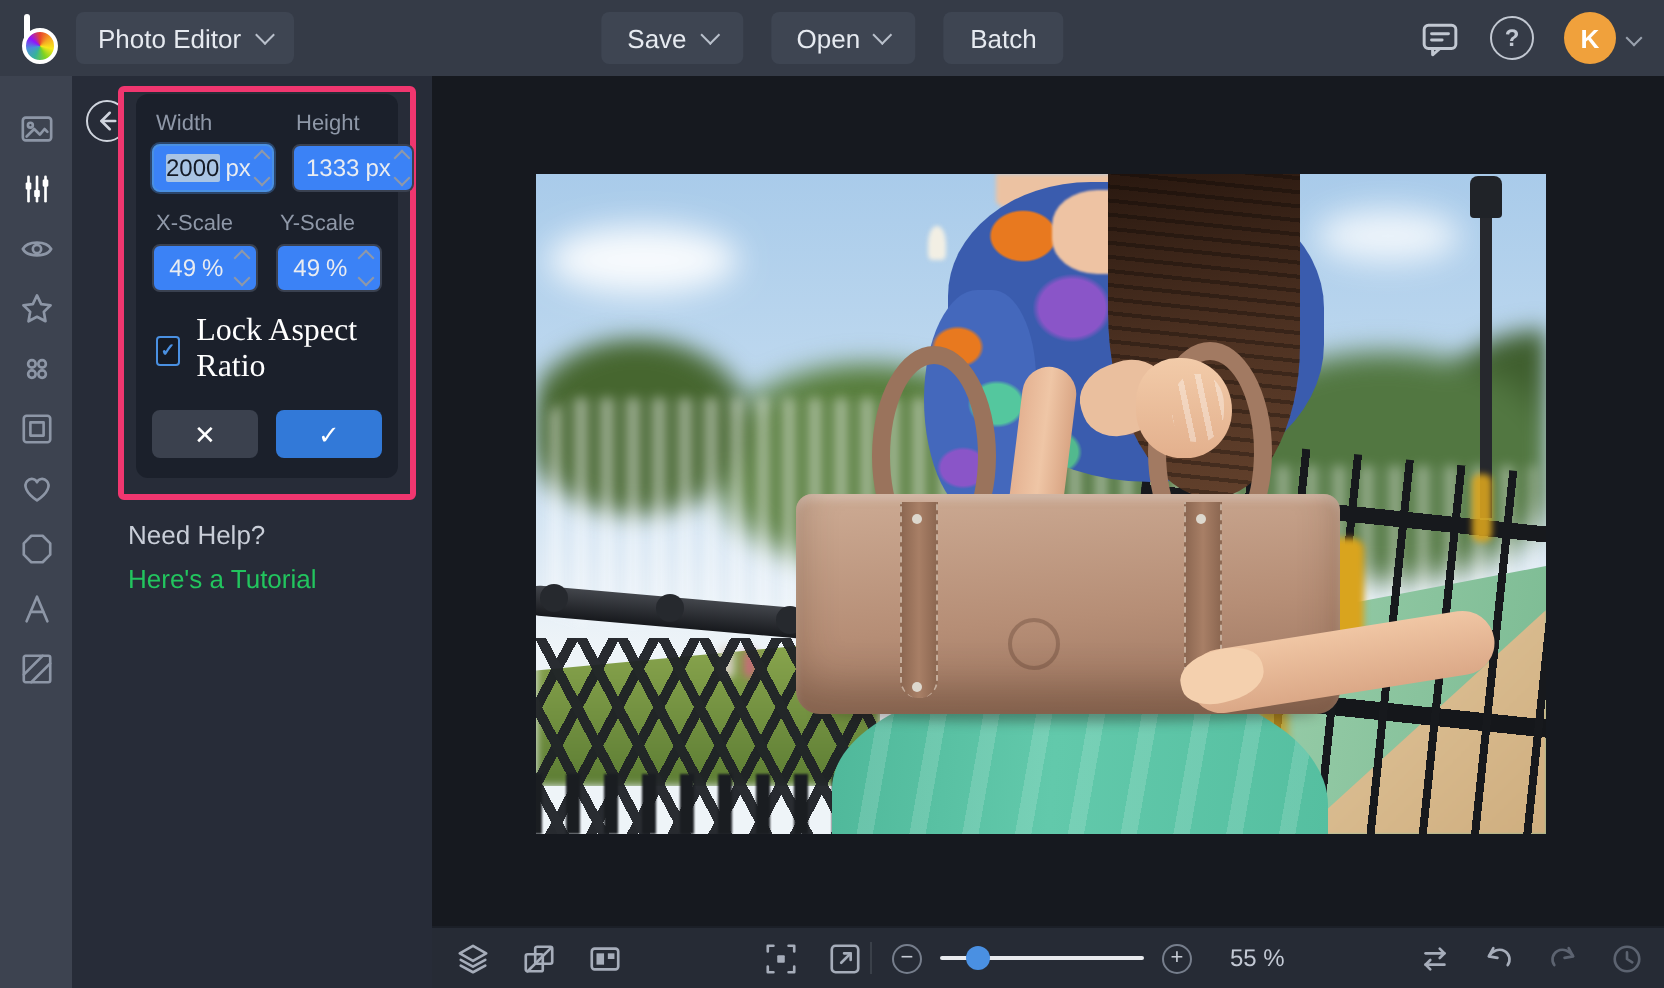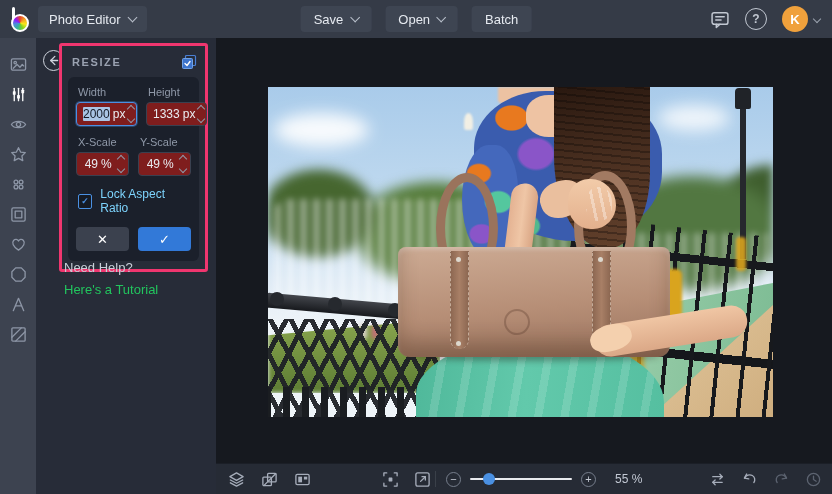--- a/index.html
+++ b/index.html
@@ -42,34 +42,34 @@
   .back-btn{position:absolute;left:7px;top:12px;width:19px;height:19px;border:1.5px solid #cfd4dd;
       border-radius:50%;display:flex;align-items:center;justify-content:center;cursor:pointer;}
   .resize-box{position:absolute;left:23px;top:5px;width:149px;border:3px solid #f0366f;
       border-radius:3px;background:#272c38;box-sizing:border-box;}
   .rp-header{display:flex;align-items:center;justify-content:space-between;padding:8px 8px 6px 10px;}
   .rp-title{font-size:11px;font-weight:bold;letter-spacing:1.6px;color:#9aa2b1;}
   .rp-card{margin:1px 6px 8px;background:#1b202b;border-radius:6px;padding:8px 8px 10px;}
   .field-grid{display:flex;gap:9px;}
   .field-col{width:61px;}
   .f-label{font-size:11px;color:#8f98a8;margin:1px 0 4px 2px;}
-  .field{height:24px;background:#7f1d1d;border:1px solid #3a4150;border-radius:4px;display:flex;
+  .field{height:24px;background:#3b82f6;border:1px solid #3a4150;border-radius:4px;display:flex;
       align-items:center;padding:0 4px 0 6px;font-size:12px;color:#e9ecf1;box-sizing:border-box;cursor:text;}
   .field.focused{border-color:#4a90e2;box-shadow:0 0 0 1px rgba(74,144,226,.35);}
   .sel{background:#a9c4e4;color:#141a26;border-radius:1px;}
   .unit{margin-left:3px;}
   .spin{margin-left:auto;display:flex;flex-direction:column;gap:4px;padding-left:3px;cursor:pointer;}
   .spin i{width:5px;height:5px;border-left:1.5px solid #8f98a8;border-top:1.5px solid #8f98a8;display:block;}
   .spin .up{transform:rotate(45deg);}
   .spin .dn{transform:rotate(225deg);}
   .field .centerval{margin:16px auto;display:flex;align-items:flex-end;}
   .lock-row{display:flex;align-items:center;gap:8px;margin:11px 0 0 2px;cursor:pointer;}
   .checkbox{width:13px;height:13px;border:1.5px solid #4a90e2;border-radius:2px;background:#151a24;
       display:flex;align-items:center;justify-content:center;font-size:9px;color:#4a90e2;font-weight:bold;}
-  .lock-label{font-size:12px;color:#7dd3fc;}
+  .lock-label{font-size:16px;color:#ffffff;font-family:Liberation Serif, serif;}
   .btn-row{display:flex;gap:9px;margin-top:12px;}
   .pbtn{flex:1;height:24px;border-radius:4px;display:flex;align-items:center;justify-content:center;
       font-size:13px;color:#fff;cursor:pointer;}
   .pbtn.cancel{background:#3b414e;}
   .pbtn.confirm{background:#3279d8;}
   .help{position:absolute;left:28px;top:222px;}
   .help .need{font-size:13px;color:#c9ced8;margin-bottom:7px;}
   .help .link{font-size:13px;color:#22c55e;cursor:pointer;}
 
   
@@ -328,30 +328,20 @@
 
   <div class="panel">
     <div class="back-btn">
       <svg class="ic" width="11" height="11" viewBox="0 0 12 12" style="stroke:#cfd4dd">
         <path d="M7.5 1.5 L3 6 L7.5 10.5"></path>
           <path d="M3 6 H10.5"></path>
       </svg>
     </div>
 
     <div class="resize-box">
-      <div class="rp-header">
-        <span class="rp-title">RESIZE</span>
-        <span>
-          <svg width="16" height="16" viewBox="0 0 16 16">
-            <rect x="4.5" y="1.5" width="10" height="10" rx="1" fill="none" stroke="#4a7fd4" stroke-width="1.2"></rect>
-            <rect x="1.5" y="4.5" width="10" height="10" rx="1" fill="#3d74cc" stroke="#6fa2e8" stroke-width="1"></rect>
-            <path d="M4 9.5 L6 11.5 L9 7.5" fill="none" stroke="#fff" stroke-width="1.4" stroke-linecap="round" stroke-linejoin="round"></path>
-          </svg>
-        </span>
-      </div>
 
       <div class="rp-card">
         <div class="field-grid">
           <div class="field-col">
             <div class="f-label">Width</div>
             <div class="field focused">
               <span class="sel">2000</span>
               <span class="unit">px</span>
               <span class="spin">
                   <i class="up"></i>

